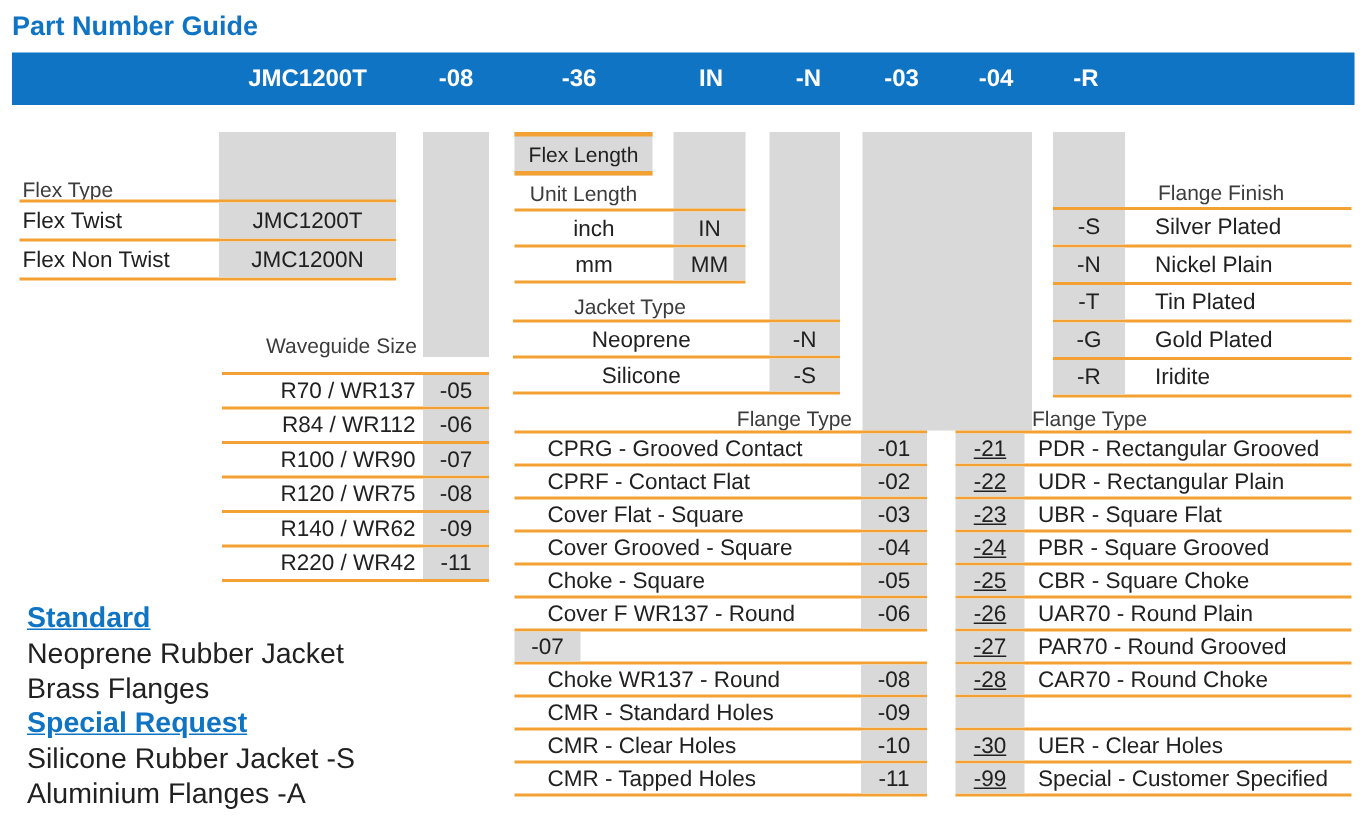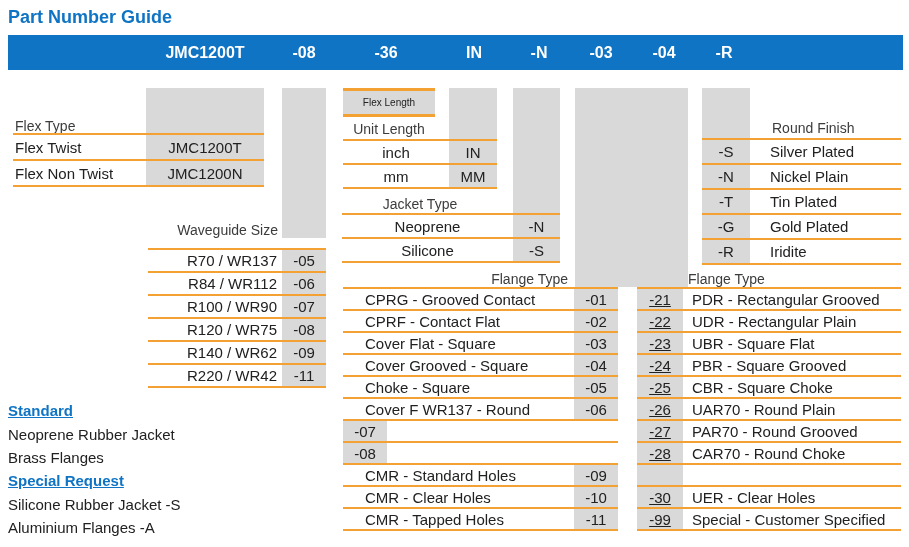--- a/index.html
+++ b/index.html
@@ -9,21 +9,21 @@
   .title{position:absolute;left:8px;top:7px;font-size:18px;font-weight:bold;color:#0f74c4;}
 
   .pn-bar{position:absolute;left:8px;top:35px;width:895px;height:35px;background:#0f74c4;}
   .pn-seg{position:absolute;top:50%;transform:translate(-50%,-50%);color:#ffffff;
           font-weight:bold;font-size:16px;white-space:nowrap;}
 
   .gray-col{position:absolute;background:#d9d9d9;}
 
   .flexlen-box{position:absolute;left:343px;top:88px;width:92px;height:29px;background:#d9d9d9;
                border-top:3px solid #f2a132;border-bottom:3px solid #f2a132;box-sizing:border-box;
-               display:flex;align-items:center;justify-content:center;font-size:10px;}
+               display:flex;align-items:center;justify-content:center;font-size:14px;}
 
   .small-label{position:absolute;font-size:14px;color:#3c3c3c;white-space:nowrap;}
 
   .tbl{position:absolute;border-top:2px solid #f2a132;box-sizing:border-box;}
   .tr{display:flex;align-items:stretch;border-bottom:2px solid #f2a132;box-sizing:border-box;
       font-size:15px;}
   .cell{display:flex;align-items:center;white-space:nowrap;}
   .code{background:#d9d9d9;justify-content:center;flex:none;}
   .name{flex:1;min-width:0;}
 
@@ -56,21 +56,21 @@
   .tbl-finish .name{padding-left:20px;}
 
   .tbl-flange1{left:343px;top:287px;width:275px;}
   .tbl-flange1 .name{padding-left:22px;}
   .tbl-flange1 .code{width:44px;}
 
   .tbl-flange2{left:637px;top:287px;width:264px;}
   .tbl-flange2 .code{width:46px;text-decoration:underline;}
   .tbl-flange2 .name{padding-left:9px;}
 
-  .note{position:absolute;left:8px;font-size:15px;white-space:nowrap;}
+  .note{position:absolute;left:18px;font-size:19px;white-space:nowrap;}
   .note-head{font-weight:bold;color:#0f74c4;text-decoration:underline;}
 </style>
 </head>
 <body>
 
 <div class="page">
 
   <div class="title">Part Number Guide</div>
 
   <div class="pn-bar">
@@ -92,21 +92,21 @@
   <div class="gray-col" style="left:702px;top:88px;width:48px;height:50px;"></div>
 
   <div class="flexlen-box">Flex Length</div>
 
   <div class="small-label" style="left:15px;top:118px;">Flex Type</div>
   <div class="small-label" style="left:148px;top:222px;width:130px;text-align:right;">Waveguide Size</div>
   <div class="small-label" style="left:343px;top:121px;width:92px;text-align:center;">Unit Length</div>
   <div class="small-label" style="left:350px;top:196px;width:140px;text-align:center;">Jacket Type</div>
   <div class="small-label" style="left:450px;top:271px;width:118px;text-align:right;">Flange Type</div>
   <div class="small-label" style="left:688px;top:271px;">Flange Type</div>
-  <div class="small-label" style="left:772px;top:120px;">Round Finish</div>
+  <div class="small-label" style="left:772px;top:120px;">Flange Finish</div>
 
   <div class="tbl tbl-flex">
     <div class="tr">
       <div class="cell name">Flex Twist</div>
       <div class="cell code">JMC1200T</div>
     </div>
     <div class="tr">
       <div class="cell name">Flex Non Twist</div>
       <div class="cell code">JMC1200N</div>
     </div>
@@ -206,20 +206,21 @@
       <div class="cell code">-05</div>
     </div>
     <div class="tr">
       <div class="cell name">Cover F  WR137 - Round</div>
       <div class="cell code">-06</div>
     </div>
     <div class="tr">
       <div class="cell code">-07</div>
     </div>
     <div class="tr">
+      <div class="cell name">Choke WR137 - Round</div>
       <div class="cell code">-08</div>
     </div>
     <div class="tr">
       <div class="cell name">CMR - Standard Holes</div>
       <div class="cell code">-09</div>
     </div>
     <div class="tr">
       <div class="cell name">CMR - Clear Holes</div>
       <div class="cell code">-10</div>
     </div>

